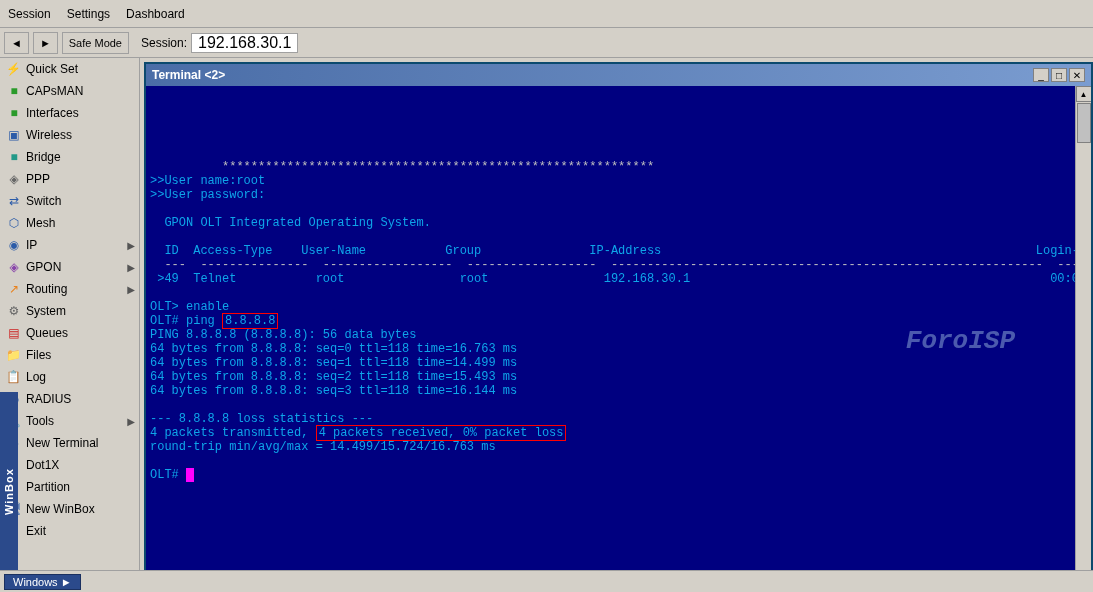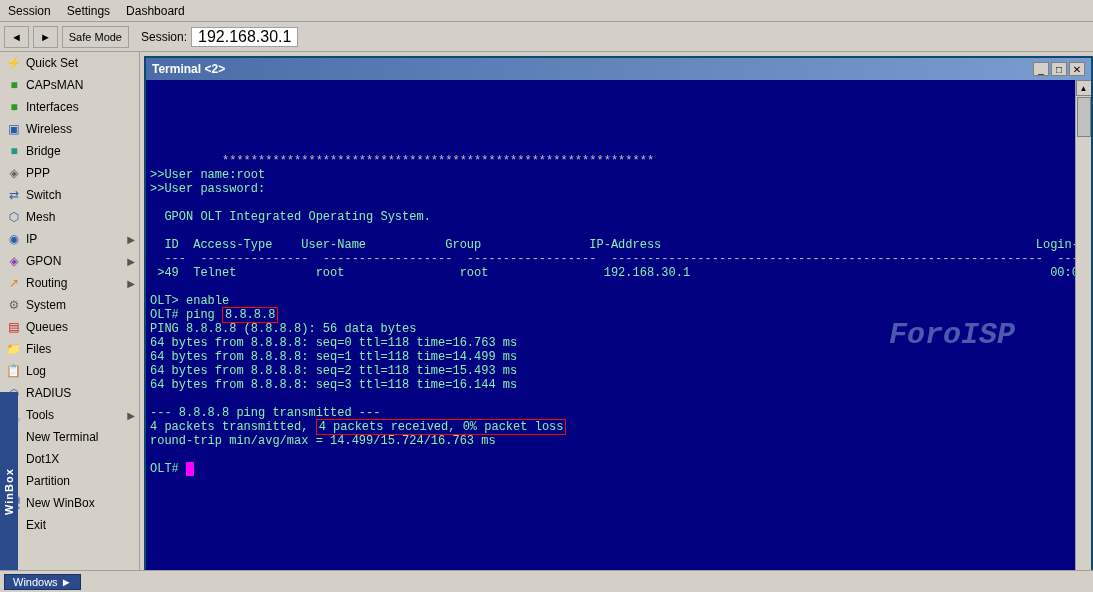--- a/index.html
+++ b/index.html
@@ -11,21 +11,21 @@
       background: #d4d0c8;
       overflow: hidden;
       position: relative;
     }
 
     
     .menu-bar {
       display: flex;
       align-items: center;
       background: #d4d0c8;
-      height: 22px;
+      height: 28px;
       border-bottom: 1px solid #a0a0a0;
       padding: 0 4px;
       gap: 8px;
     }
     .menu-item {
       font-size: 12px;
       cursor: pointer;
       padding: 1px 4px;
       color: #000;
     }
@@ -220,31 +220,31 @@
     }
     .scroll-thumb {
       width: 14px;
       height: 40px;
       background: #c0c0c0;
       border: 1px solid #808080;
       margin: 1px;
     }
 
     
-    .t-white { color: #86efac; }
+    .t-white { color: #0ea5e9; }
     .t-gray { color: #c0c0c0; }
 
     
     .foroISP-watermark {
       position: absolute;
       right: 60px;
       top: 50%;
       transform: translateY(-50%);
       color: rgba(150,180,220,0.5);
-      font-size: 30px;
+      font-size: 26px;
       font-weight: bold;
       font-style: italic;
       pointer-events: none;
       white-space: nowrap;
     }
 
     
     .bottom-bar {
       position: absolute;
       bottom: 0;
@@ -430,21 +430,21 @@
 <span class="t-white"> &gt;49  Telnet           root                root                192.168.30.1                                                  00:00:00</span>
 
 <span class="t-white">OLT&gt; enable</span>
 <span class="t-white">OLT# ping <span style="border:1px solid red; padding:0 2px;">8.8.8.8</span></span>
 <span class="t-white">PING 8.8.8.8 (8.8.8.8): 56 data bytes</span>
 <span class="t-white">64 bytes from 8.8.8.8: seq=0 ttl=118 time=16.763 ms</span>
 <span class="t-white">64 bytes from 8.8.8.8: seq=1 ttl=118 time=14.499 ms</span>
 <span class="t-white">64 bytes from 8.8.8.8: seq=2 ttl=118 time=15.493 ms</span>
 <span class="t-white">64 bytes from 8.8.8.8: seq=3 ttl=118 time=16.144 ms</span>
 
-<span class="t-white">--- 8.8.8.8 ping transmitted ---</span>
+<span class="t-white">--- 8.8.8.8 loss statistics ---</span>
 <span class="t-white">4 packets transmitted, <span style="border:1px solid red; padding:0 2px;">4 packets received, 0% packet loss</span></span>
 <span class="t-white">round-trip min/avg/max = 14.499/15.724/16.763 ms</span>
 
 <span class="t-white">OLT# </span><span class="cursor"></span>
         </div>
 
         <div class="terminal-scrollbar">
           <div class="scroll-btn">▲</div>
           <div class="scroll-track">
             <div class="scroll-thumb"></div>

